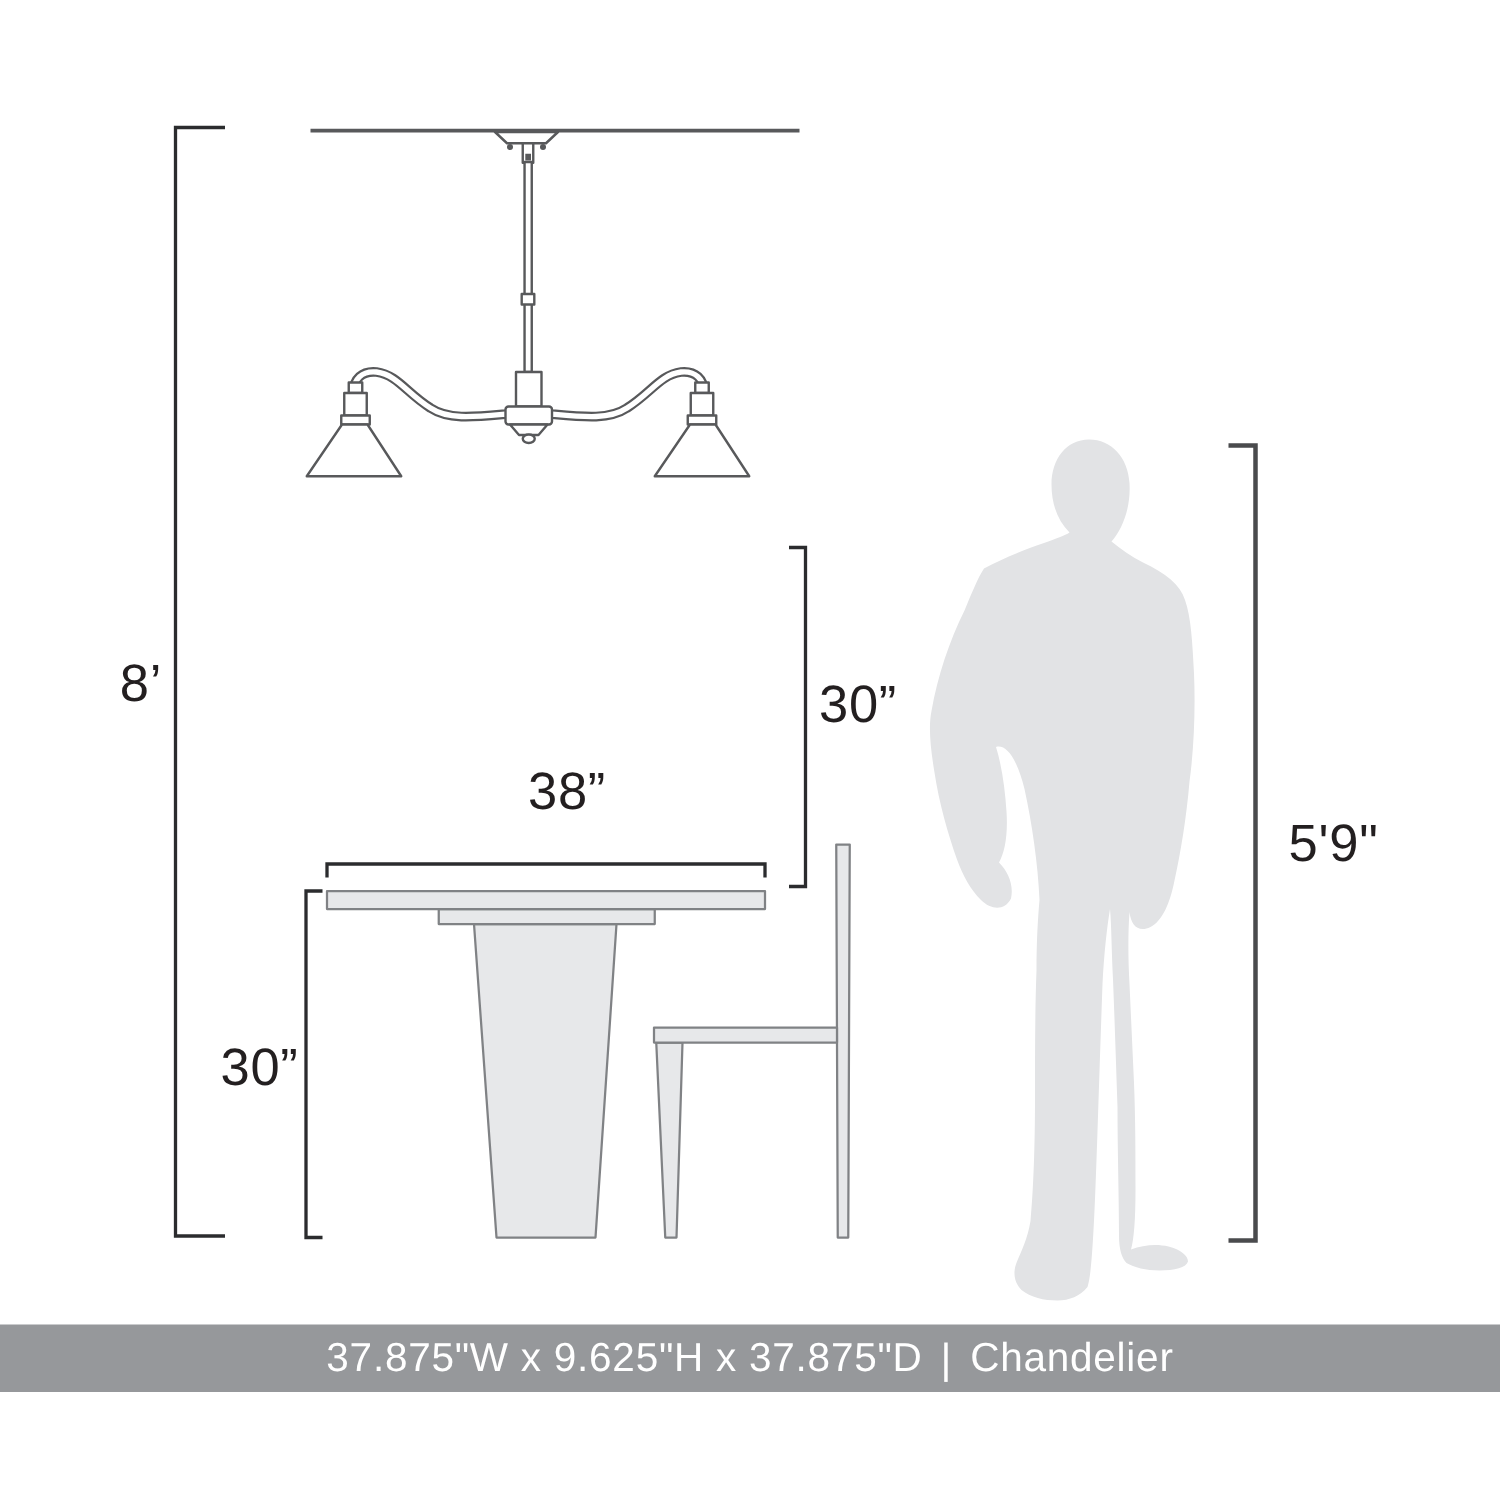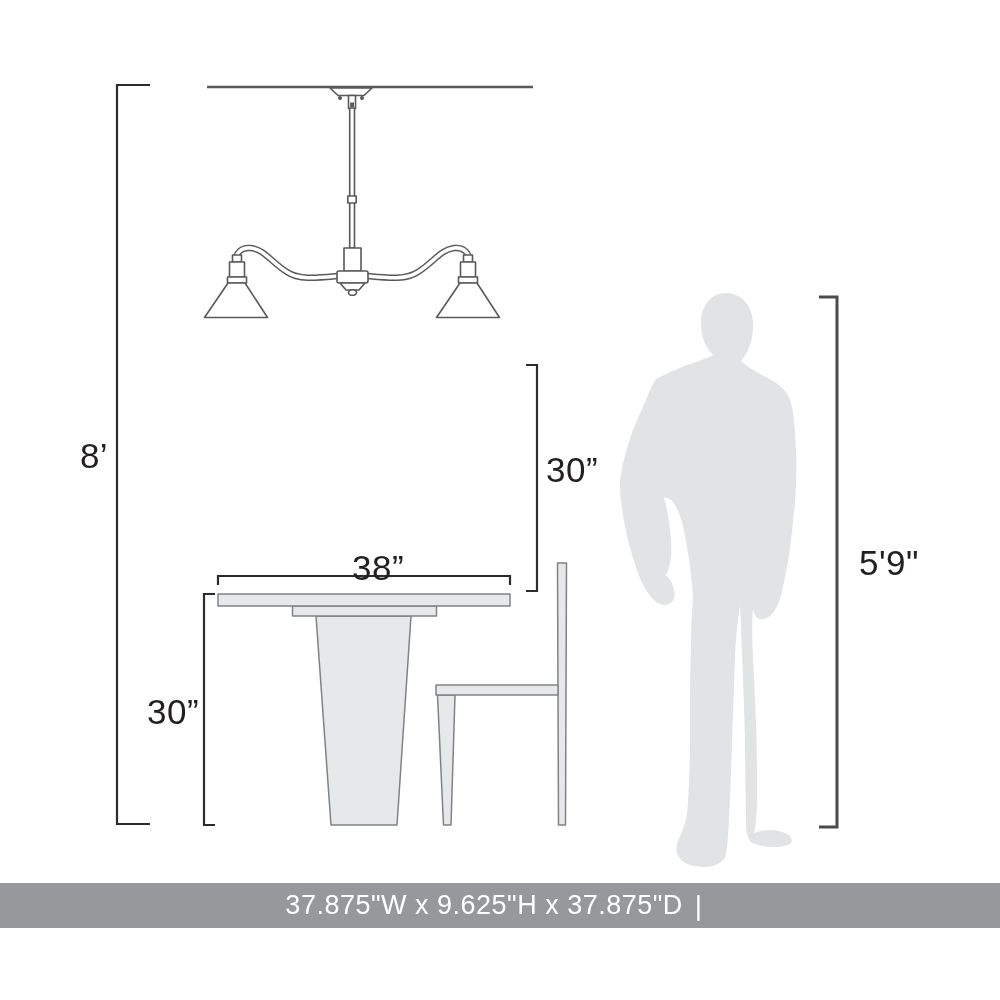--- a/index.html
+++ b/index.html
@@ -142,23 +142,24 @@
     </g>
 
     <path class="dim" d="M 150 85 H 117 V 824 H 150"></path>
     <path class="dim" d="M 218 585 V 576 H 510 V 585"></path>
     <path class="dim" d="M 215 594 H 204 V 825 H 215"></path>
     <path class="dim" d="M 526 365 H 537 V 591 H 526"></path>
     <path class="dim2" d="M 819 297 H 837 V 827 H 819"></path>
   </svg>
 
   <div class="dim-label" style="left:94px;  top:456px;">8’</div>
-  <div class="dim-label" style="left:378px; top:568px;">38”</div>
+  <div class="dim-label" style="left:378px; top:528px;">38”</div>
   <div class="dim-label" style="left:572px; top:470px;">30”</div>
   <div class="dim-label" style="left:173px; top:712px;">30”</div>
   <div class="dim-label" style="left:889px; top:563px;">5'9"</div>
 
   <div class="footer">
     <span>37.875"W x 9.625"H x 37.875"D</span>
     <span class="sep">|</span>
+    <span>Chandelier</span>
   </div>
 
 </div>
 
 </body></html>

